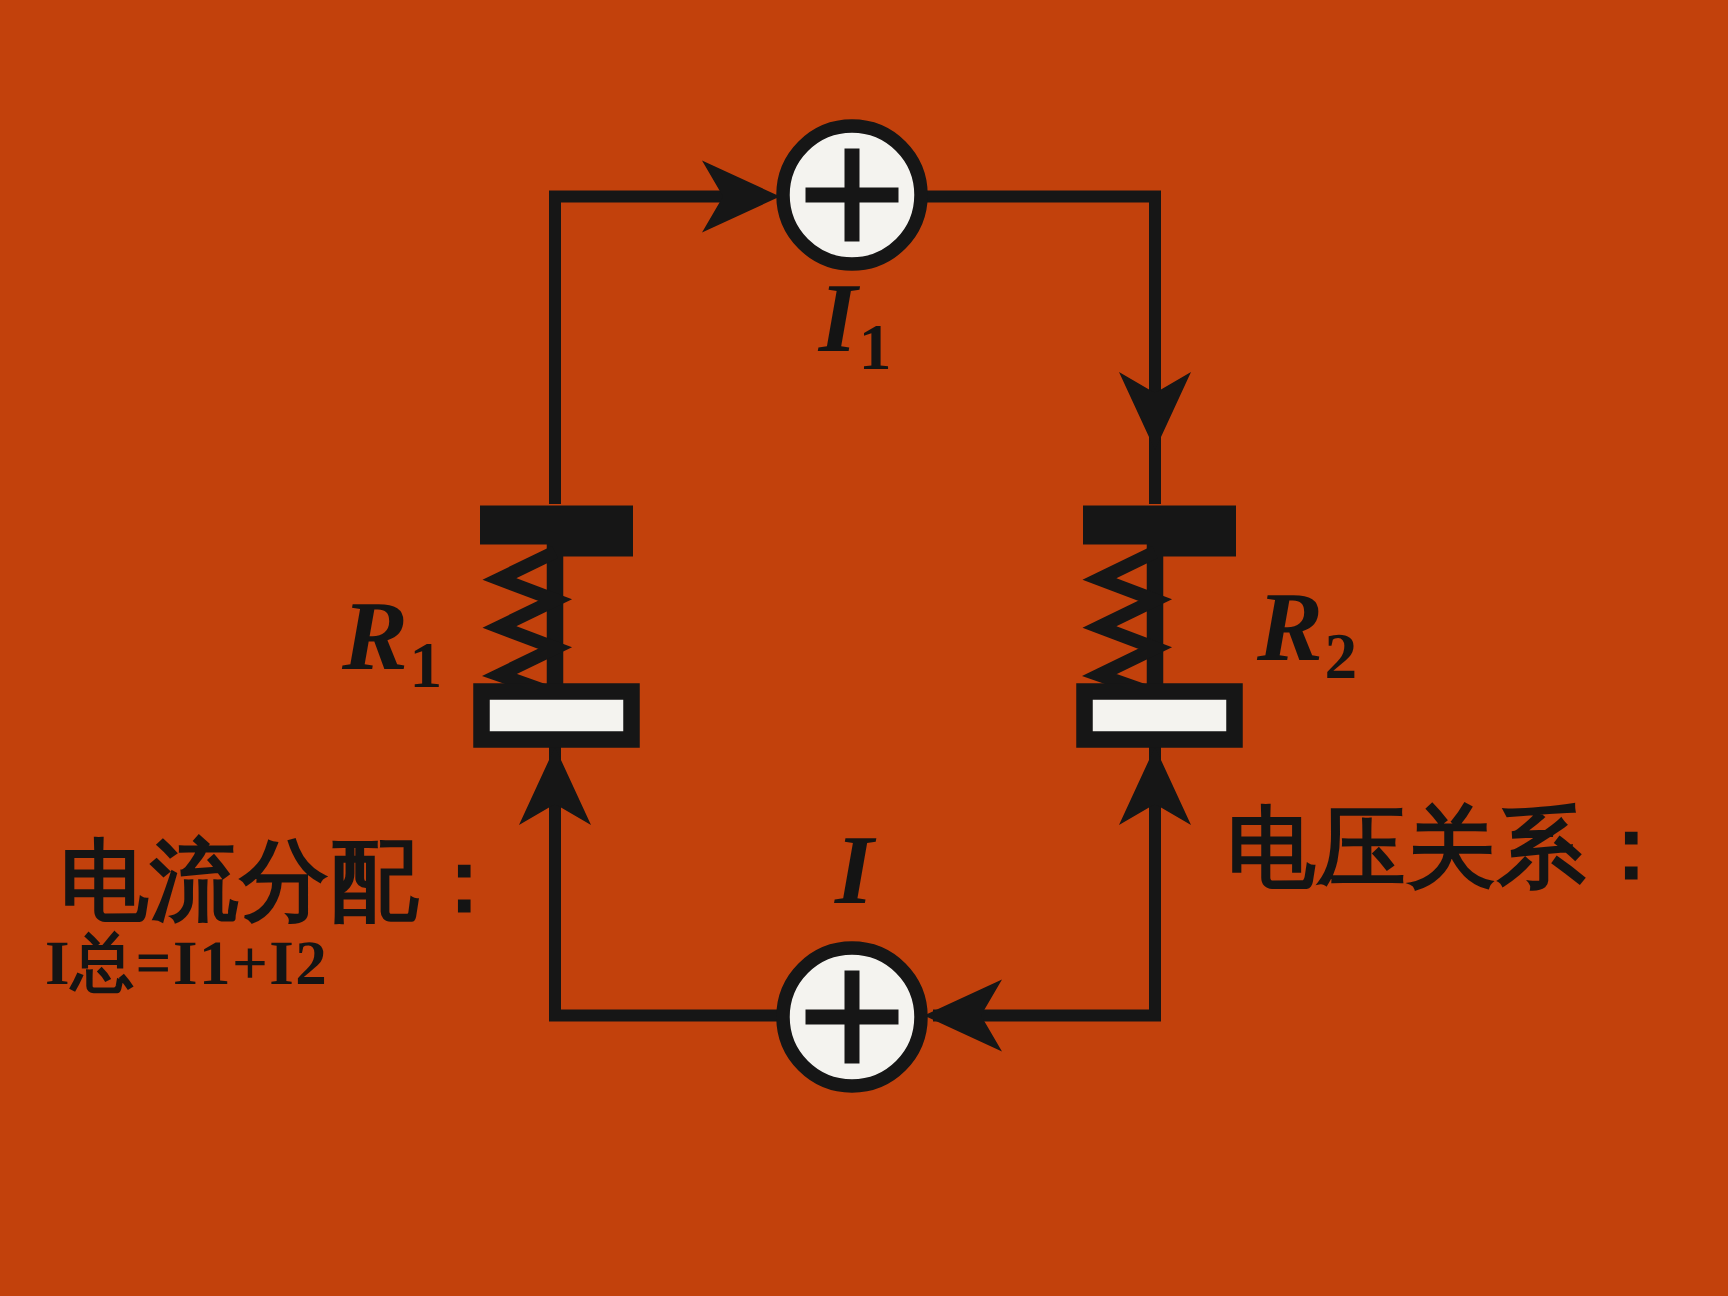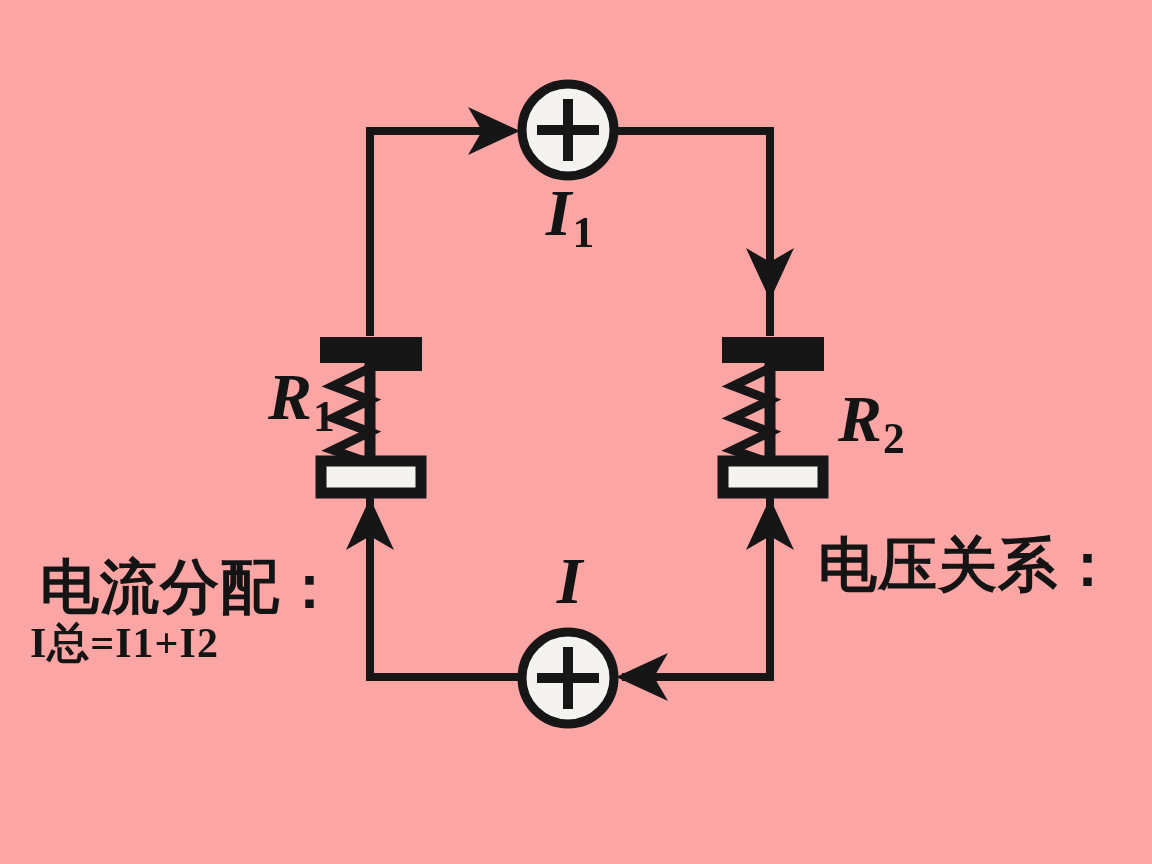--- a/index.html
+++ b/index.html
@@ -5,21 +5,21 @@
   html, body {
     margin: 0;
     padding: 0;
     background: #e8e7e3;
     font-family: "Liberation Serif", "DejaVu Serif", serif;
   }
   .stage {
     position: relative;
     width: 1152px;
     height: 864px;
-    background: #fca5a5;
+    background: #c2410c;
     overflow: hidden;
   }
   .stage svg {
     position: absolute;
     left: 0;
     top: 0;
   }
   .lbl {
     position: absolute;
     color: #141414;
@@ -106,21 +106,21 @@
   </svg>
 
   <div class="lbl component-label centered" style="left:500px; top:180px; width:140px;">
     <span>I</span><span class="sub">1</span>
   </div>
 
   <div class="lbl component-label centered" style="left:500px; top:548px; width:140px;">
     <span>I</span><span class="sub"></span>
   </div>
 
-  <div class="lbl component-label" style="left:228px; top:364px;margin-left:40px;">
+  <div class="lbl component-label" style="left:228px; top:392px;">
     <span>R</span><span class="sub">1</span>
   </div>
 
   <div class="lbl component-label" style="left:838px; top:386px;text-align:center;">
     <span>R</span><span class="sub">2</span>
   </div>
 
   <div class="lbl rule-block" style="left:30px; top:554px;">
     <div class="rule-title" style="padding-left:10px;">电流分配：</div>
     <div class="rule-formula">I总=I1+I2</div>

